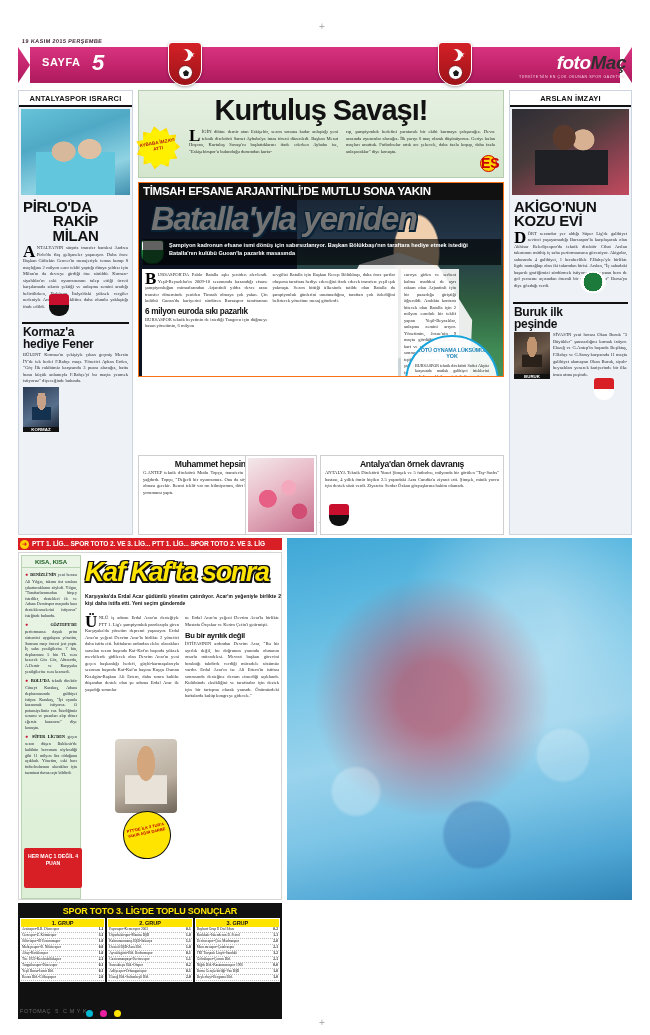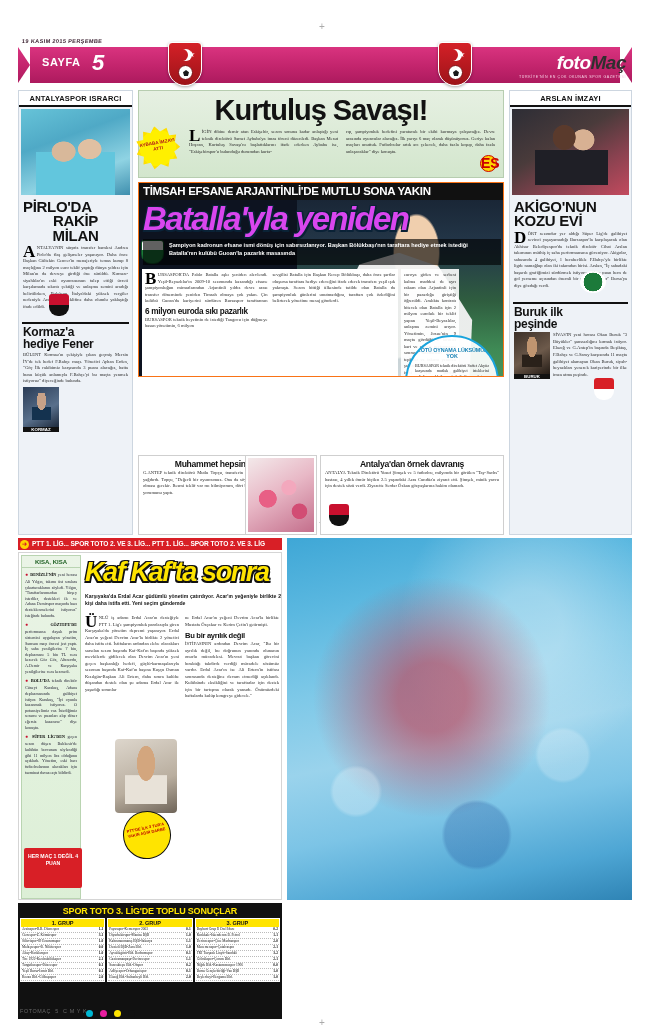--- a/index.html
+++ b/index.html
@@ -185,23 +185,23 @@
     clip-path: polygon(22% 6%,48% 0,74% 7%,96% 34%,92% 100%,8% 100%,4% 34%);
     opacity: .96;
   }
   .bursa-kicker {
     position: absolute; left: 0; top: 0; width: 366px; height: 17px;
     background: #111; color: #fff; font-size: 11.5px; font-weight: bold;
     letter-spacing: -.3px; padding-left: 4px; line-height: 17px;
   }
   .bursa-kicker i { color: #fff; font-style: normal; }
   .bursa-title {
-    position: absolute; left: 4px; top: 17px;
+    position: absolute; left: 12px; top: 17px;
     font-size: 33px; font-weight: bold; font-style: italic; letter-spacing: -1.6px;
-    color: #d946ef; text-shadow: 1.5px 1.5px 0 #0a2236, -1px -1px 0 #0a2236,
+    color: #737373; text-shadow: 1.5px 1.5px 0 #0a2236, -1px -1px 0 #0a2236,
                                1.5px -1px 0 #0a2236, -1px 1.5px 0 #0a2236;
   }
   .bursa-spot {
     position: absolute; left: 4px; top: 56px; width: 358px; height: 26px;
     background: rgba(0,0,0,.62); color: #fff; font-size: 5.6px; font-weight: bold;
     line-height: 1.42; padding: 3px 4px 0 26px;
     font-family: "Liberation Sans", sans-serif;
   }
   .bursa-crest {
     position: absolute; left: 2px; top: 57px; width: 23px; height: 24px;

